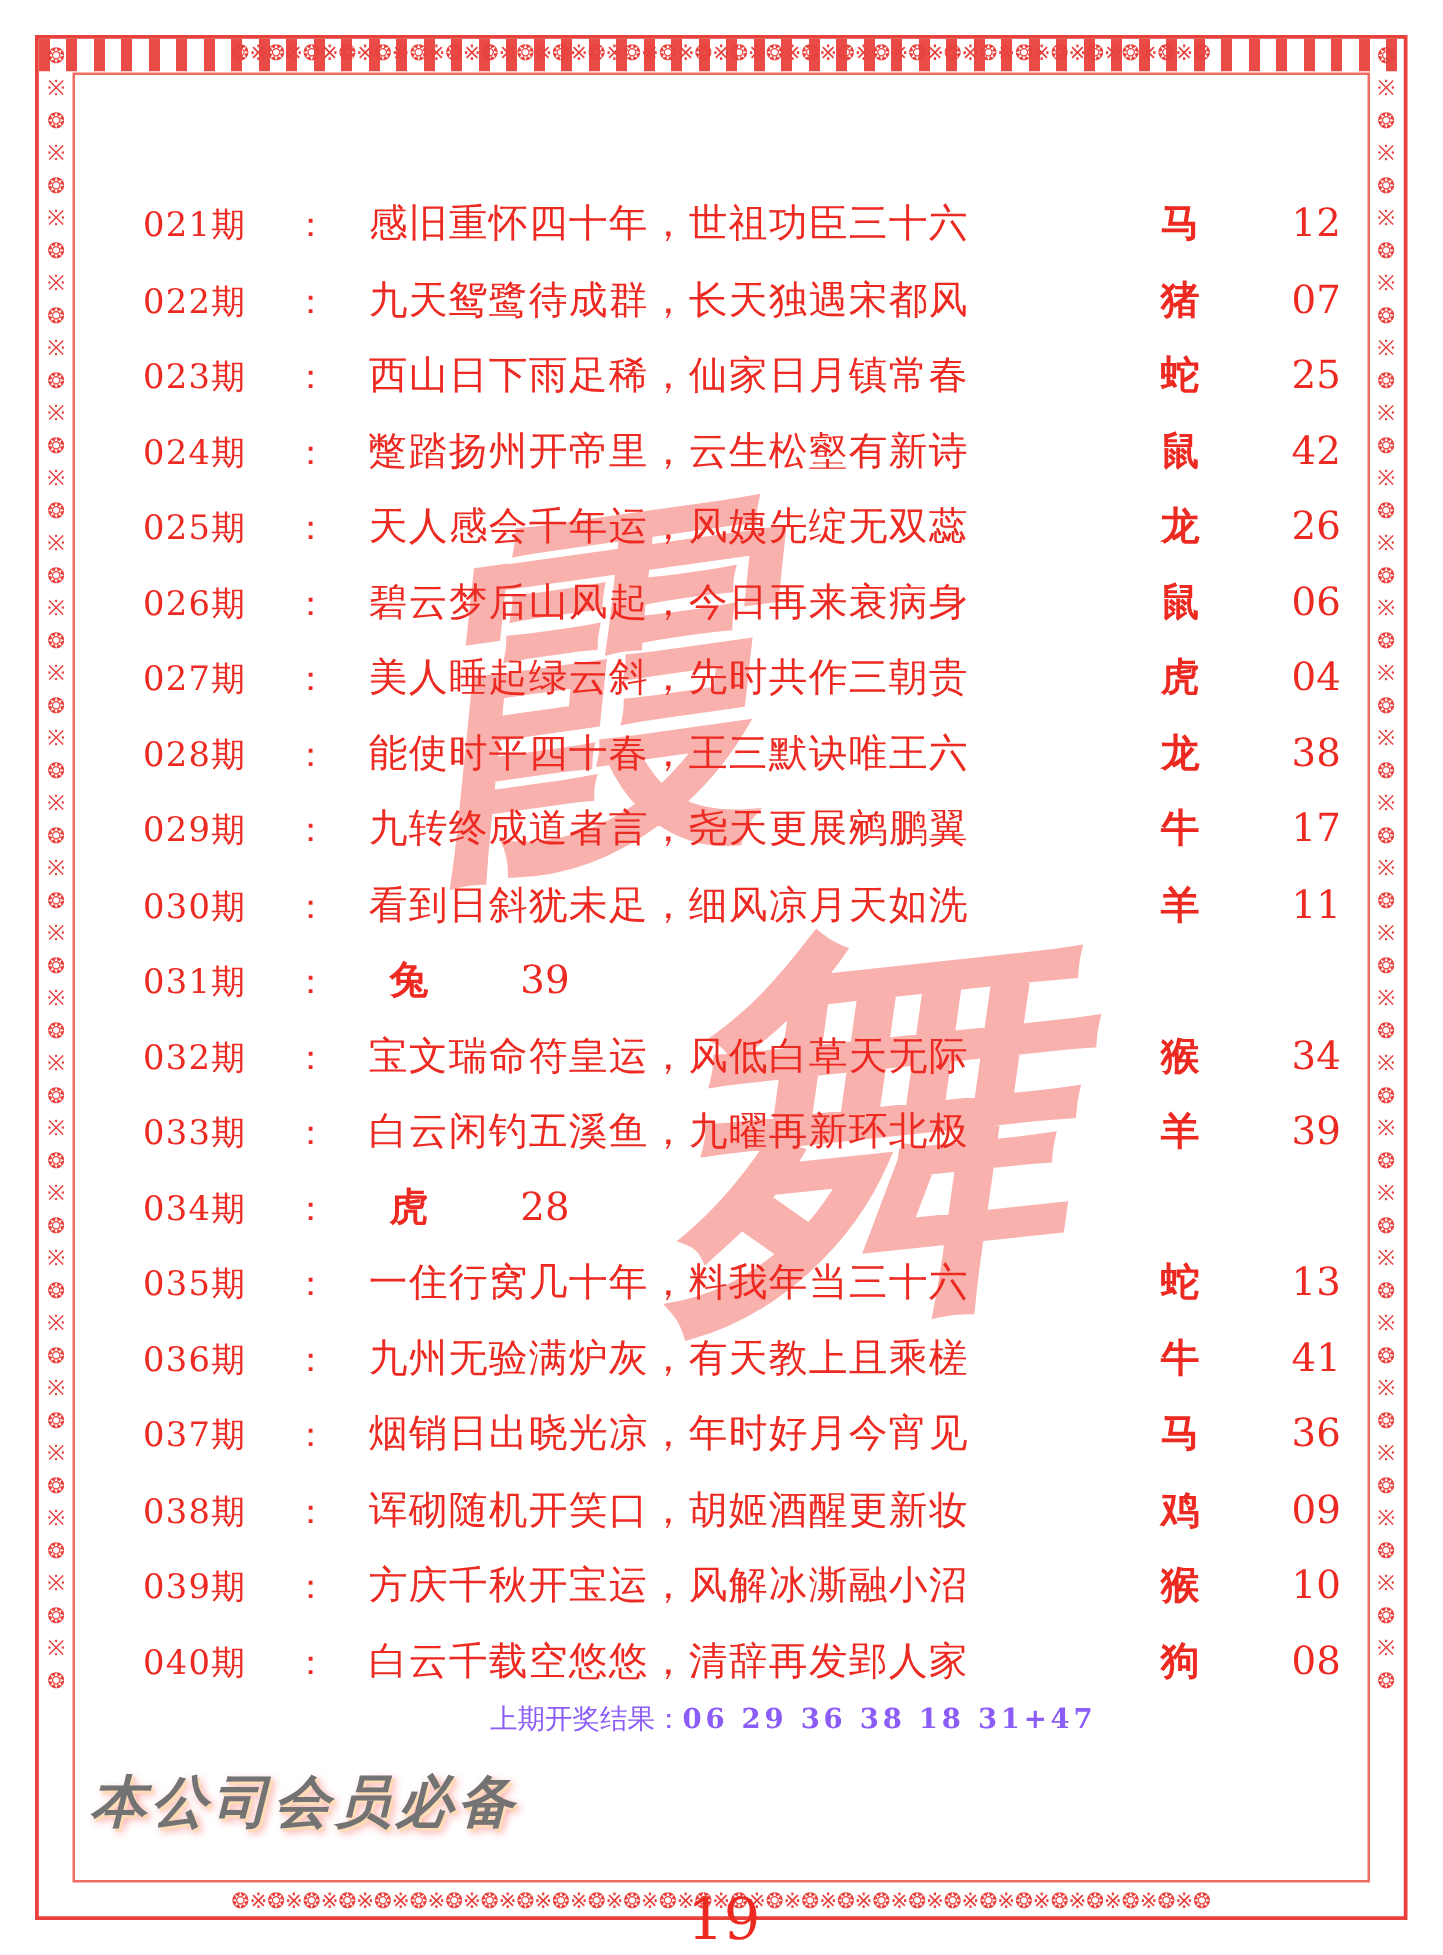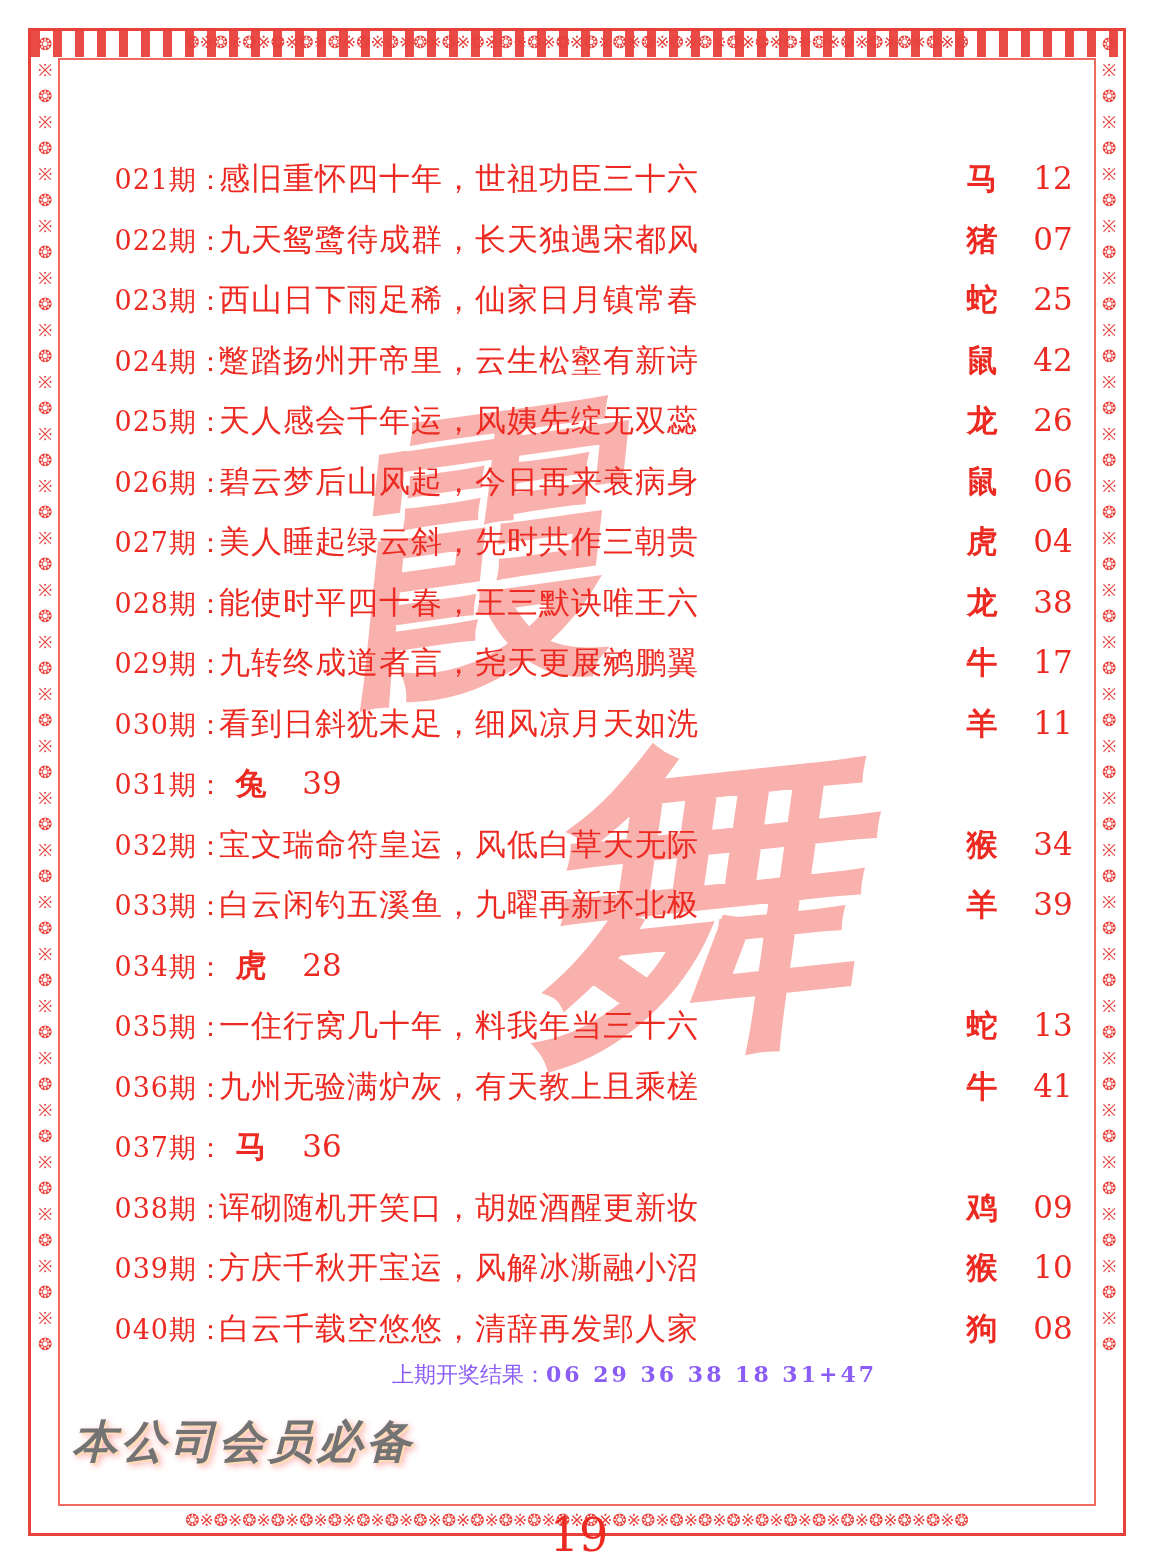--- a/index.html
+++ b/index.html
@@ -78,20 +78,21 @@
     position:absolute;
     top:96px;
     left:0;right:0;
   }
   .row{
     display:flex;
     align-items:baseline;
     height:60.5px;
     color:#ed2a22;
     white-space:nowrap;
+    gap:38px;
   }
   .issue{
     width:135px;
     text-align:right;
     font-size:27px;
     font-family:"DejaVu Serif", serif;
     letter-spacing:1px;
   }
   .colon{
     width:22px;
@@ -404,20 +405,21 @@
         <div class="row">
           <div class="issue"><span>036</span><span>期</span></div>
           <div class="colon">：</div>
           <div class="verse">九州无验满炉灰，有天教上且乘槎</div>
           <div class="zodiac">牛</div>
           <div class="num">41</div>
         </div>
         <div class="row">
           <div class="issue"><span>037</span><span>期</span></div>
           <div class="colon">：</div>
+          <div class="verse">烟销日出晓光凉，年时好月今宵见</div>
           <div class="zodiac">马</div>
           <div class="num">36</div>
         </div>
         <div class="row">
           <div class="issue"><span>038</span><span>期</span></div>
           <div class="colon">：</div>
           <div class="verse">诨砌随机开笑口，胡姬酒醒更新妆</div>
           <div class="zodiac">鸡</div>
           <div class="num">09</div>
         </div>

